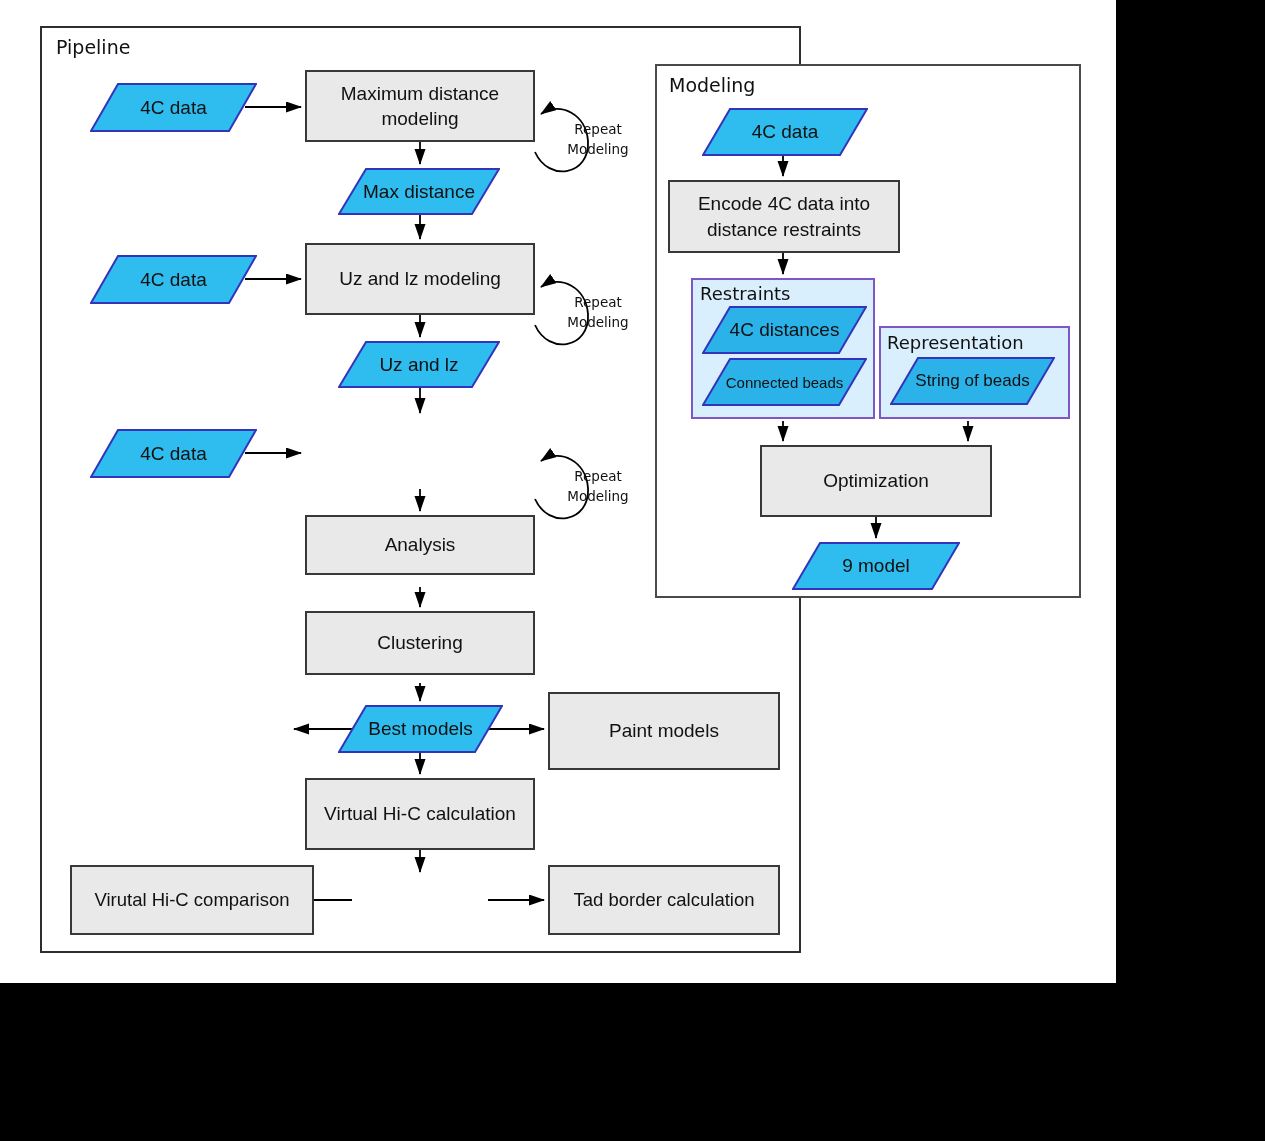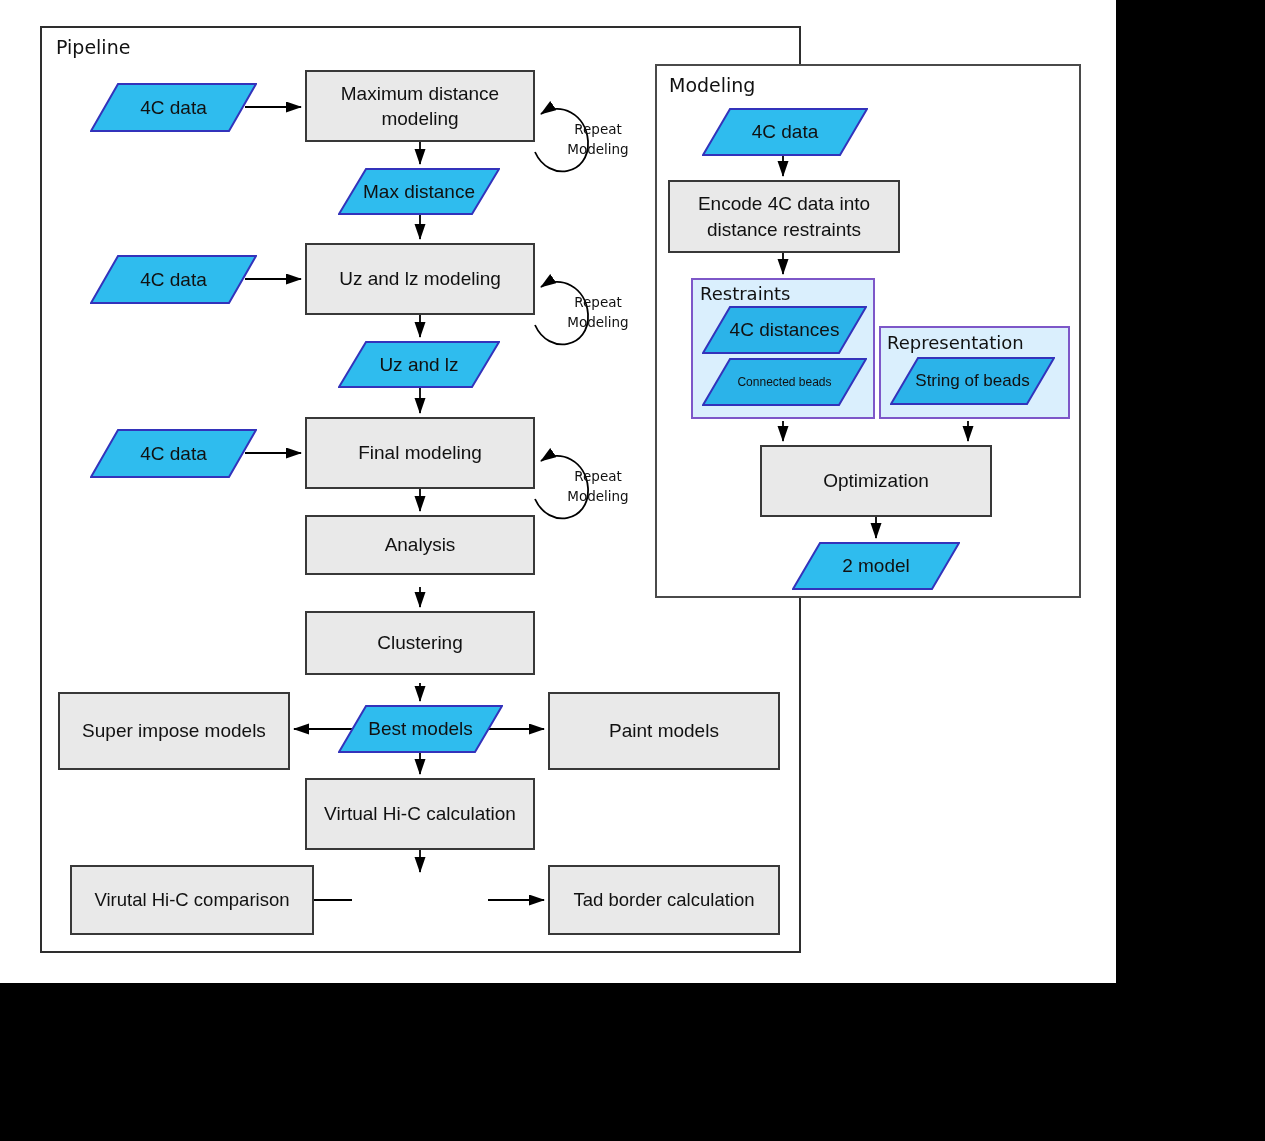--- a/index.html
+++ b/index.html
@@ -34,21 +34,21 @@
     background:var(--process-fill);border:2px solid var(--process-border);
     display:flex;align-items:center;justify-content:center;
     text-align:center;font-size:19px;line-height:1.32;padding:8px 9px;
   }
   .para{
     position:absolute;display:flex;align-items:center;justify-content:center;
     text-align:right;font-size:19px;
   }
   .para svg{position:absolute;inset:0;}
   .para .lbl{position:relative;}
-  .para.small{font-size:12px;}
+  .para.small{font-size:15px;}
   .para.mid{font-size:17px;}
   #arrows{position:absolute;inset:0;pointer-events:none;}
   .repeat-label{
     position:absolute;width:96px;text-align:center;
     font-family:"DejaVu Sans",sans-serif;font-size:13.5px;line-height:1.45;
   }
 </style>
 </head>
 <body>
 
@@ -104,31 +104,25 @@
   <div class="frame-title" style="left:669px;top:74px;">Modeling</div>
   <div class="group-title" style="left:700px;top:283px;">Restraints</div>
   <div class="group-title" style="left:887px;top:332px;">Representation</div>
 
   <div class="pbox" style="left:305px;top:70px;width:230px;height:72px;">
     <span>Maximum distance modeling</span>
   </div>
   <div class="pbox" style="left:305px;top:243px;width:230px;height:72px;">
     <span>Uz and lz modeling</span>
   </div>
-  <div class="pbox" style="left:305px;top:417px;width:230px;height:72px;">
-    <span>Final modeling</span>
-  </div>
   <div class="pbox" style="left:305px;top:515px;width:230px;height:60px;">
     <span>Analysis</span>
   </div>
   <div class="pbox" style="left:305px;top:611px;width:230px;height:64px;">
     <span>Clustering</span>
-  </div>
-  <div class="pbox" style="left:58px;top:692px;width:232px;height:78px;">
-    <span>Super impose models</span>
   </div>
   <div class="pbox" style="left:548px;top:692px;width:232px;height:78px;justify-content:center;">
     <span>Paint models</span>
   </div>
   <div class="pbox" style="left:305px;top:778px;width:230px;height:72px;">
     <span>Virtual Hi-C calculation</span>
   </div>
   <div class="pbox" style="left:58px;top:865px;width:244px;height:70px;font-size:18.5px;margin-left:12px;">
     <span>Virutal Hi-C comparison</span>
   </div>
@@ -201,21 +195,21 @@
   <div class="para inner mid" style="left:890px;top:357px;width:165px;height:48px;">
       <svg width="165" height="48" viewBox="0 0 165 48">
         <polygon points="28,1 164,1 137,47 1,47" fill="var(--data-fill-inner)" stroke="var(--data-border)" stroke-width="2"></polygon>
       </svg>
     <span class="lbl">String of beads</span>
   </div>
   <div class="para" style="left:792px;top:542px;width:168px;height:48px;">
       <svg width="168" height="48" viewBox="0 0 168 48">
         <polygon points="28,1 167,1 140,47 1,47" fill="var(--data-fill)" stroke="var(--data-border)" stroke-width="2"></polygon>
       </svg>
-    <span class="lbl">2 model</span>
+    <span class="lbl">9 model</span>
   </div>
 
   <div class="repeat-label" style="left:550px;top:120px;">
     <div>Repeat</div>
     <div>Modeling</div>
   </div>
   <div class="repeat-label" style="left:550px;top:293px;">
     <div>Repeat</div>
     <div>Modeling</div>
   </div>

